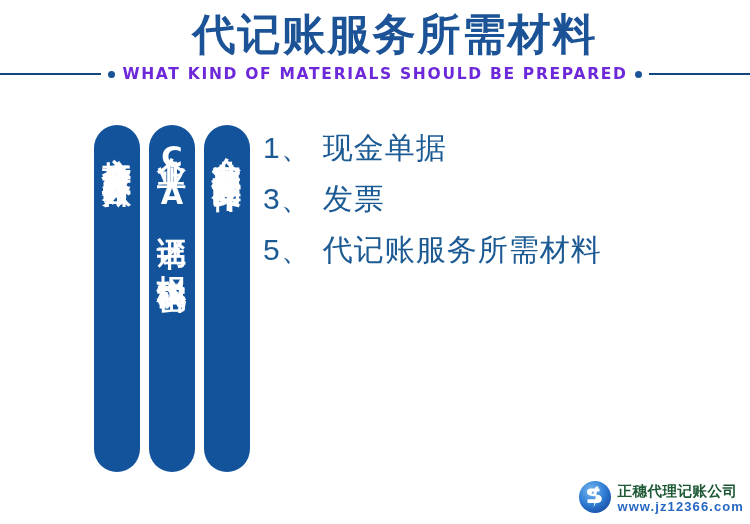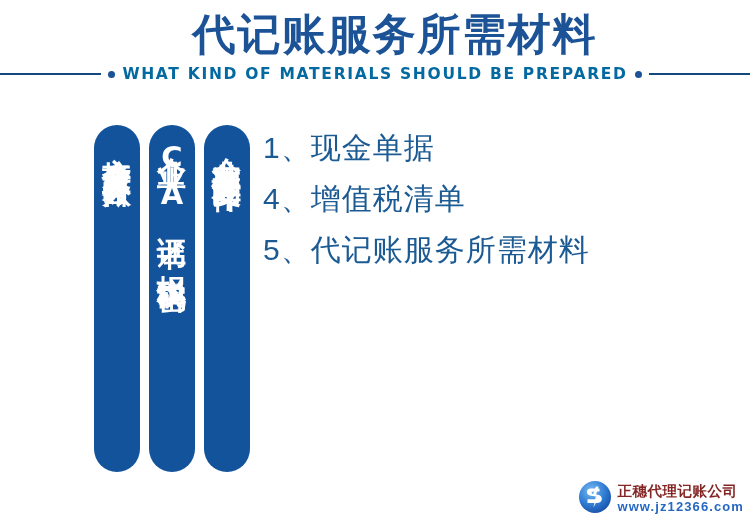--- a/index.html
+++ b/index.html
@@ -74,21 +74,21 @@
     background: #1b5396;
     margin: 0 7px;
   }
 
   .subtitle-text {
     flex: 0 0 auto;
     font-family: "DejaVu Sans", "Liberation Sans", sans-serif;
     font-size: 15.5px;
     font-weight: bold;
     letter-spacing: 1.7px;
-    color: #0369a1;
+    color: #6d28d9;
     white-space: nowrap;
     line-height: 18px;
   }
 
   
   .content {
     position: absolute;
     left: 0;
     top: 100px;
     width: 750px;
@@ -153,21 +153,21 @@
     color: #1b5a93;
   }
 
   .li-sep {
     display: inline;
     letter-spacing: 0;
   }
 
   .li-label {
     display: inline;
-    margin-left: 0;
+    margin-left: 12px;
   }
 
   
   .watermark {
     position: absolute;
     right: 6px;
     bottom: 6px;
     height: 42px;
     display: flex;
     align-items: center;
@@ -188,21 +188,21 @@
     display: flex;
     flex-direction: column;
     justify-content: center;
     height: 34px;
   }
 
   .wm-name {
     font-family: "DejaVu Sans", "Liberation Sans", sans-serif;
     font-size: 14.5px;
     font-weight: bold;
-    color: #7f1d1d;
+    color: #14532d;
     letter-spacing: 0.5px;
     line-height: 18px;
     white-space: nowrap;
   }
 
   .wm-url {
     font-family: "Liberation Sans", "DejaVu Sans", sans-serif;
     font-size: 13px;
     font-weight: bold;
     color: #1f63c0;
@@ -244,24 +244,24 @@
       </div>
     </div>
 
     <div class="list">
 
       <div class="list-item">
         <span class="li-num">1</span><span class="li-sep">、</span><span class="li-label">现金单据</span>
       </div>
 
 
-
       <div class="list-item">
-        <span class="li-num">4</span><span class="li-sep">、</span><span class="li-label">增值税清单</span>
-      </div>
+        <span class="li-num">3</span><span class="li-sep">、</span><span class="li-label">发票</span>
+      </div>
+
 
       <div class="list-item">
         <span class="li-num">5</span><span class="li-sep">、</span><span class="li-label">代记账服务所需材料</span>
       </div>
 
 
     </div>
 
   </div>
 

